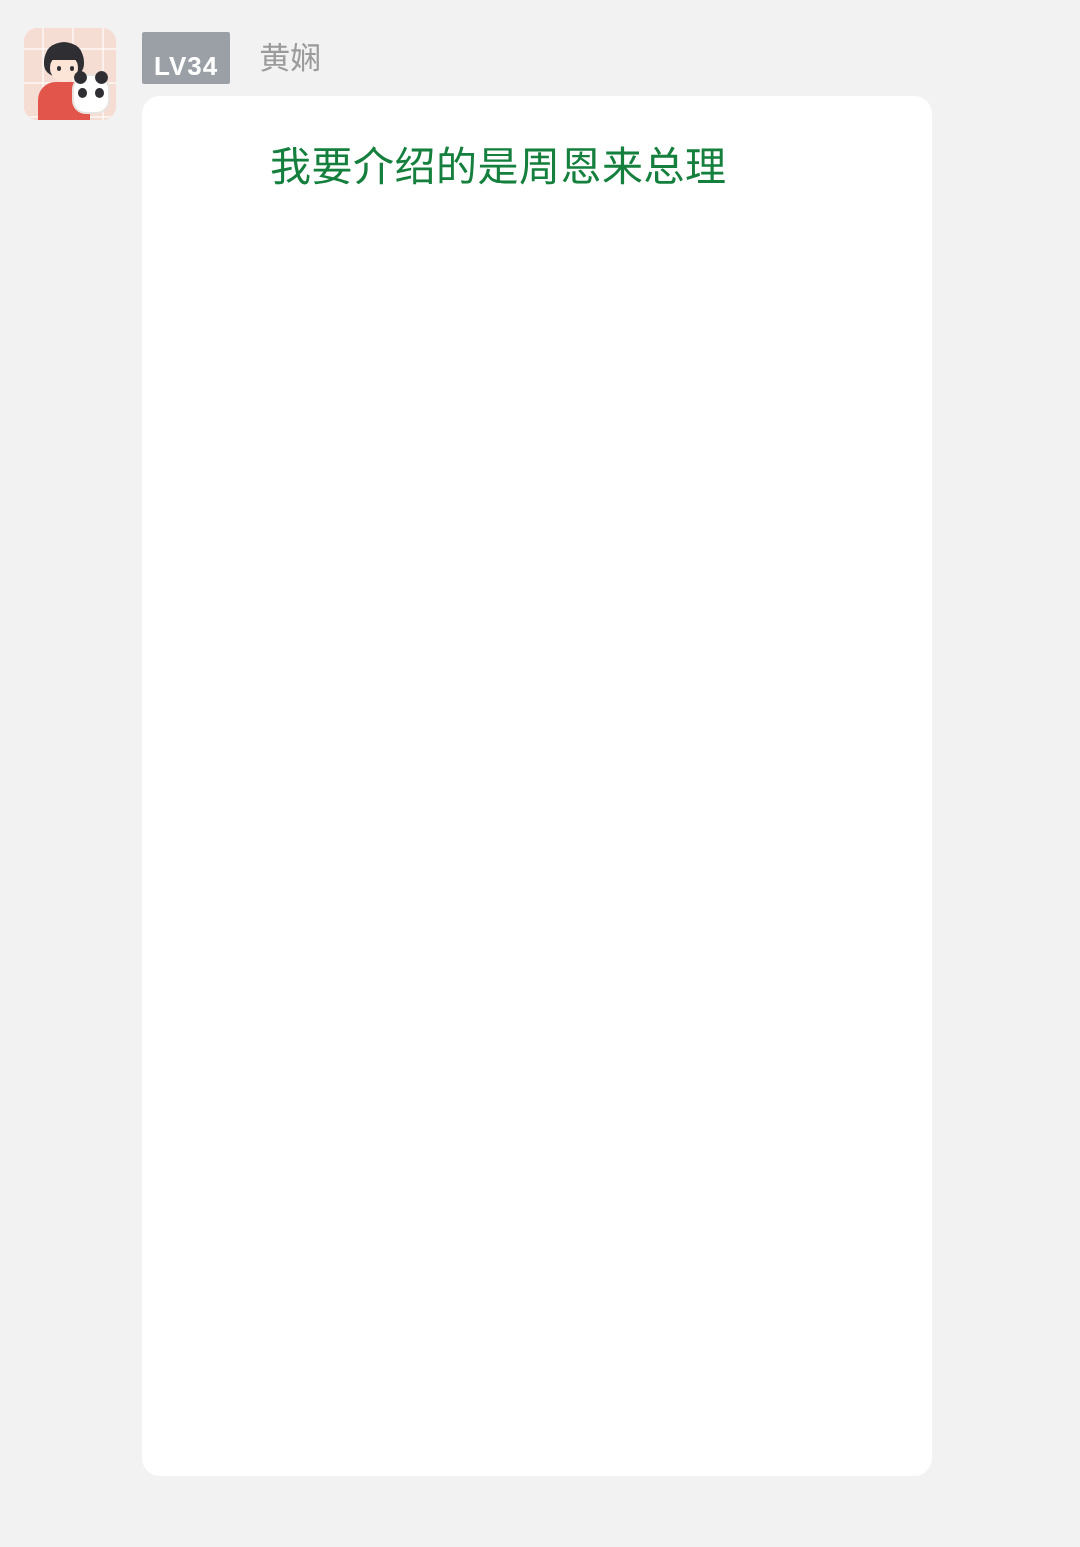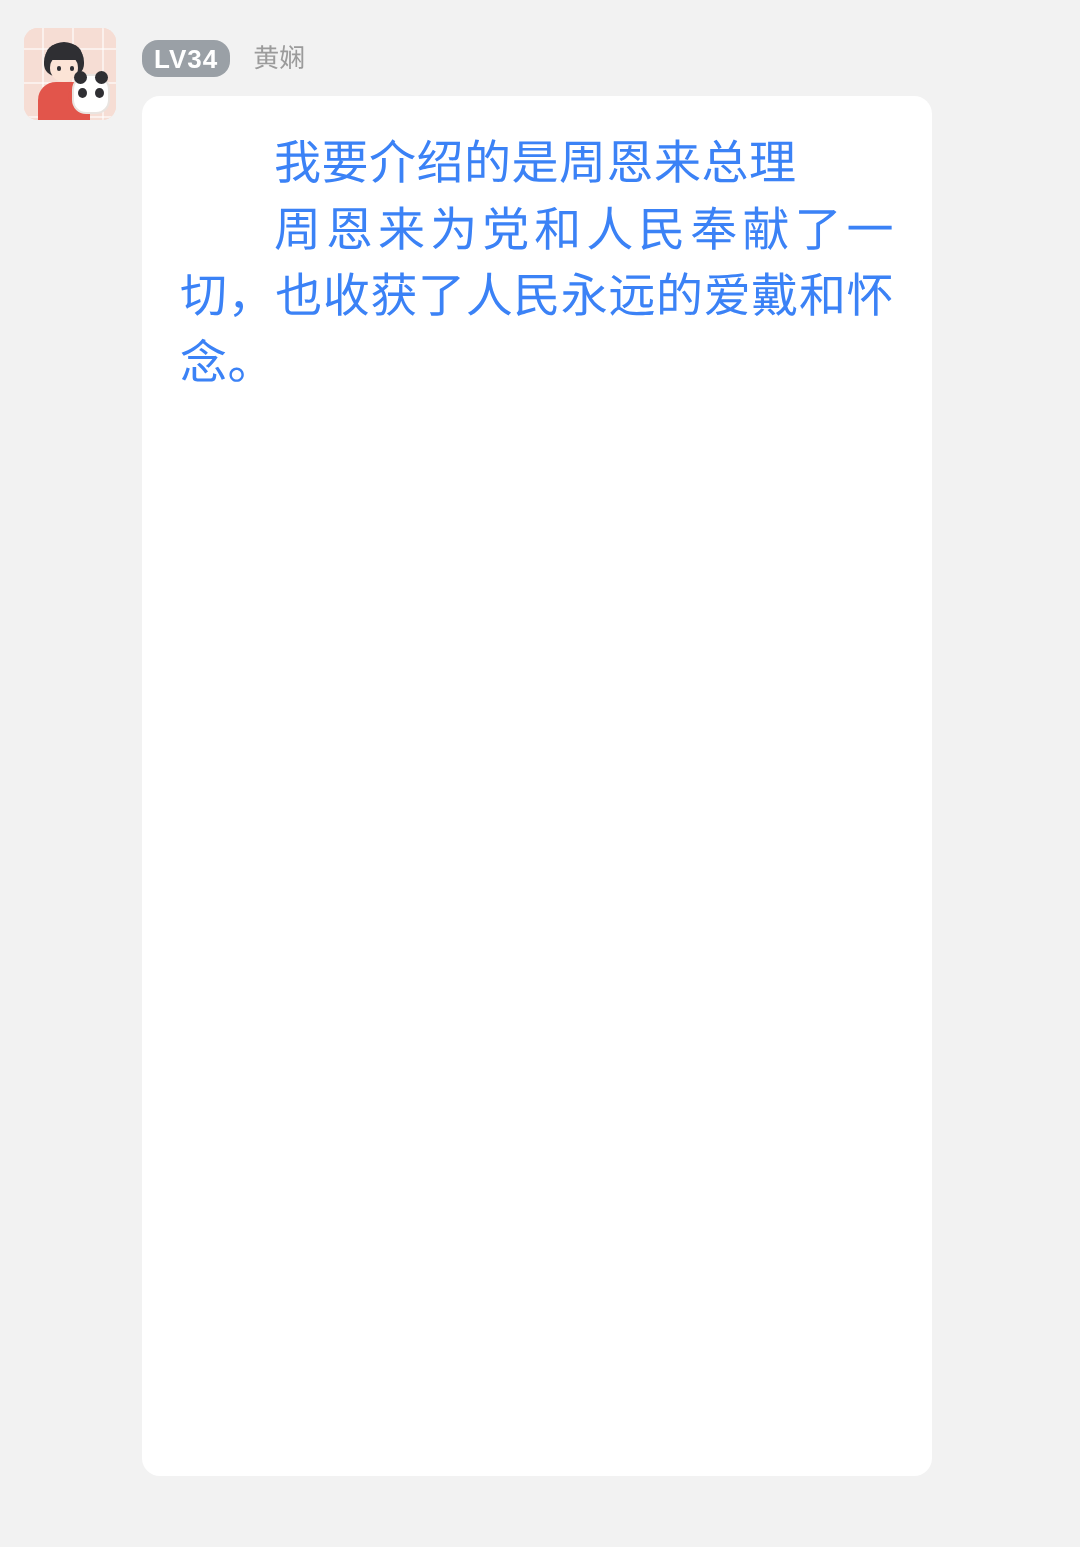--- a/index.html
+++ b/index.html
@@ -143,47 +143,47 @@
     height: 40px;
     margin-top: 10px;
     margin-bottom: 18px;
   }
   .level-badge {
     display: inline-flex;
     align-items: center;
     justify-content: center;
     background: #9aa0a6;
     color: #ffffff;
-    border-radius: 16px;
+    border-radius: 2px;
     font-size: 26px;
     font-weight: bold;
     letter-spacing: 1px;
-    padding: 6px 12px 5px 12px;
+    padding: 21px 12px 5px 12px;
     line-height: 1;
     font-family: "Liberation Sans", "DejaVu Sans", sans-serif;
   }
   .user-name {
-    margin-left: 23px;
+    margin-left: 29px;
     color: #9b9b9b;
-    font-size: 26px;
+    font-size: 31px;
     line-height: 1;
   }
 
   .bubble {
     background: #ffffff;
     border-radius: 18px;
     padding: 34px 38px 40px 38px;
     box-sizing: border-box;
     width: 790px;
     min-height: 1380px;
   }
   .bubble p {
-    margin: 0;
-    color: #3b82f6;
-    font-size: 47px;
+    margin: 8px;
+    color: #15803d;
+    font-size: 41px;
     line-height: 1.42;
     letter-spacing: 0.5px;
     text-align: justify;
     font-family: "DejaVu Sans", "Liberation Sans", sans-serif;
   }
   .bubble p.indent {
     text-indent: 2em;
   }
 </style>
 </head>
@@ -210,17 +210,16 @@
 
   <div class="msg-col">
 
     <div class="name-line">
       <span class="level-badge">LV34</span>
       <span class="user-name">黄娴</span>
     </div>
 
     <div class="bubble">
       <p class="indent">我要介绍的是周恩来总理</p>
-      <p class="indent">周恩来为党和人民奉献了一切，也收获了人民永远的爱戴和怀念。</p>
     </div>
 
   </div>
 </div>
 
 </body></html>

